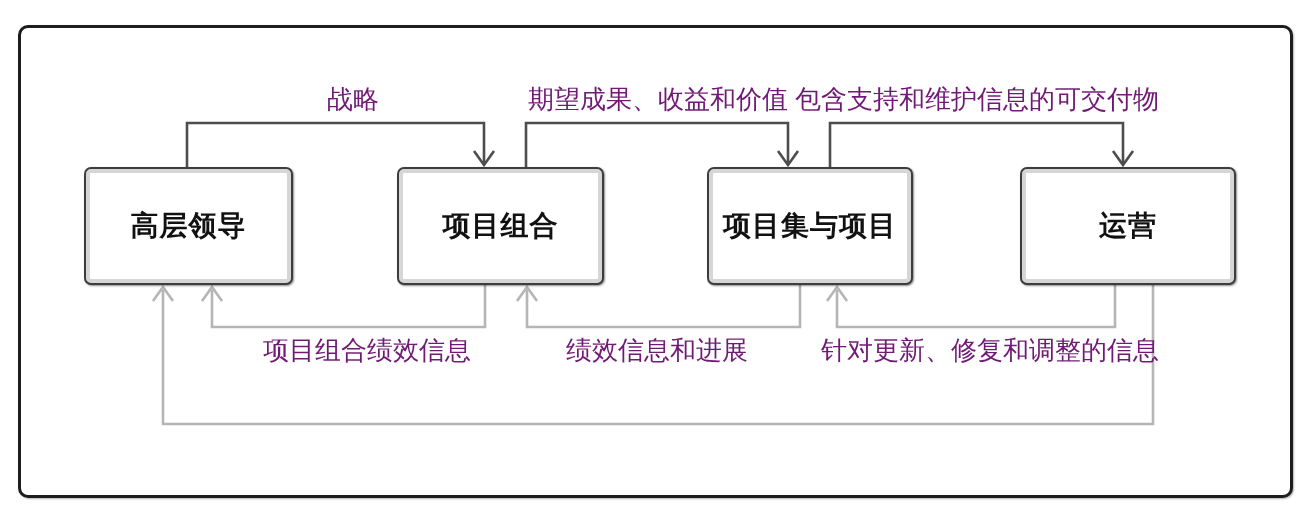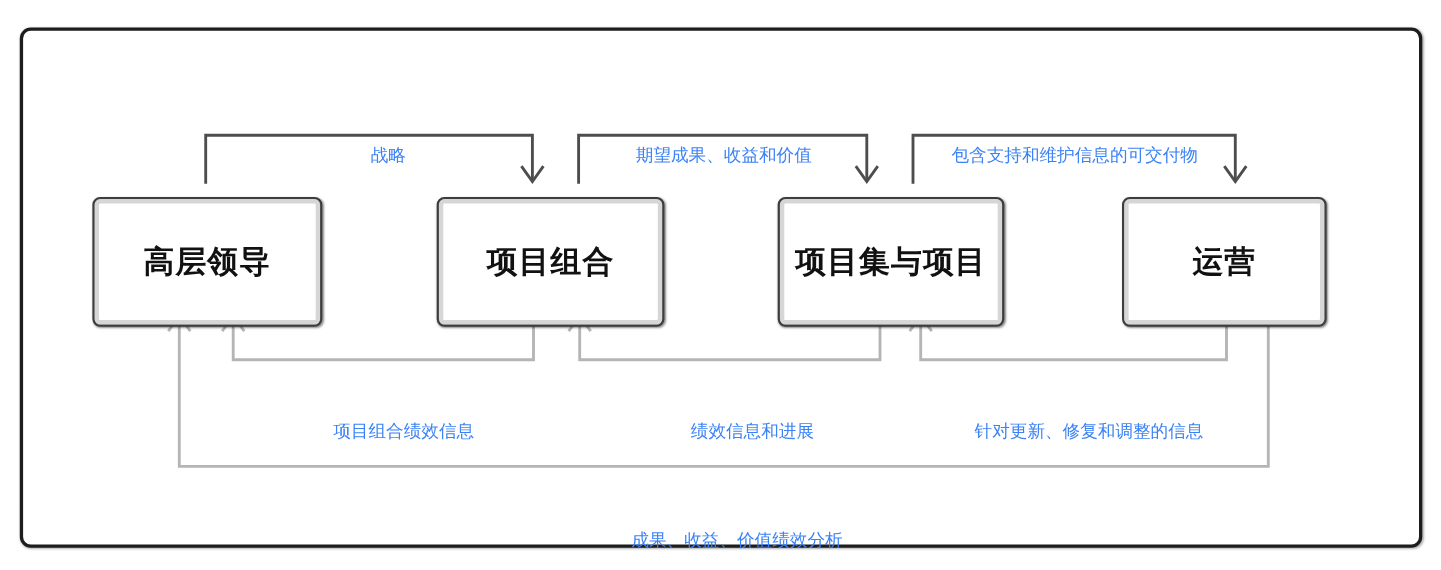--- a/index.html
+++ b/index.html
@@ -52,46 +52,44 @@
     top: 167px;
     height: 118px;
     background: #ffffff;
     border: 2px solid #3d3d3d;
     border-radius: 7px;
     box-sizing: border-box;
     box-shadow: inset 0 0 0 4px #d6d6d6, 1px 1px 2px rgba(0,0,0,0.45);
     display: flex;
     align-items: center;
     justify-content: center;
-    margin-top: 12px;
   }
   .node-label {
     font-size: 28px;
     font-weight: bold;
     color: #111111;
     white-space: nowrap;
     letter-spacing: 1px;
   }
   .node-1 { left: 84px;   width: 209px; }
   .node-2 { left: 397px;  width: 207px; }
   .node-3 { left: 707px;  width: 206px; }
-  .node-4 { left: 1020px; width: 186px; }
+  .node-4 { left: 1020px; width: 216px; }
   .edge-label {
     position: absolute;
     transform: translate(-50%, -50%);
-    font-size: 16px;
-    color: #3b82f6;
+    font-size: 26px;
+    color: #701a75;
     white-space: nowrap;
-    margin-top: 43px;
   }
   .el-1 { left: 353px;  top: 99px; }
   .el-2 { left: 658px;  top: 99px; text-align: center; }
   .el-3 { left: 977px;  top: 99px; }
   .el-4 { left: 367px;  top: 350px; }
-  .el-5 { left: 684px;  top: 350px; }
+  .el-5 { left: 657px;  top: 350px; }
   .el-6 { left: 990px;  top: 350px; }
   .el-7 { left: 670px;  top: 449px; }
 </style>
 </head>
 <body>
 
 <div class="stage">
 
   <div class="frame"></div>
 
@@ -140,15 +138,14 @@
   <div class="node node-4">
     <span class="node-label">运营</span>
   </div>
 
   <div class="edge-label el-1">战略</div>
   <div class="edge-label el-2">期望成果、收益和价值</div>
   <div class="edge-label el-4">项目组合绩效信息</div>
   <div class="edge-label el-3">包含支持和维护信息的可交付物</div>
   <div class="edge-label el-5">绩效信息和进展</div>
   <div class="edge-label el-6">针对更新、修复和调整的信息</div>
-  <div class="edge-label el-7">成果、收益、价值绩效分析</div>
 
 </div>
 
 </body></html>

